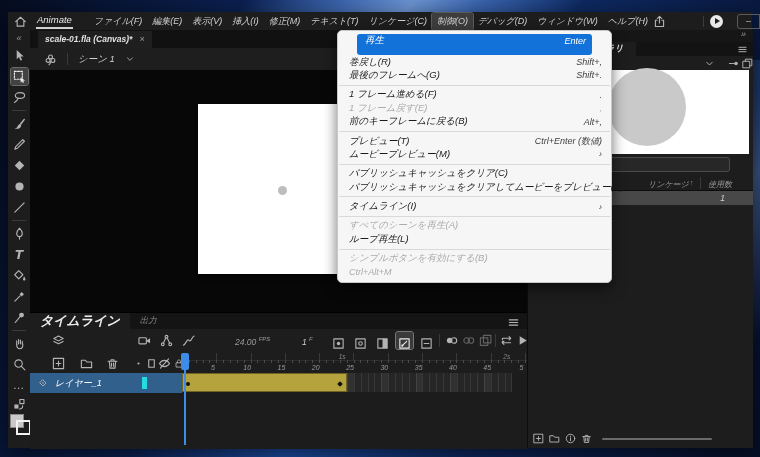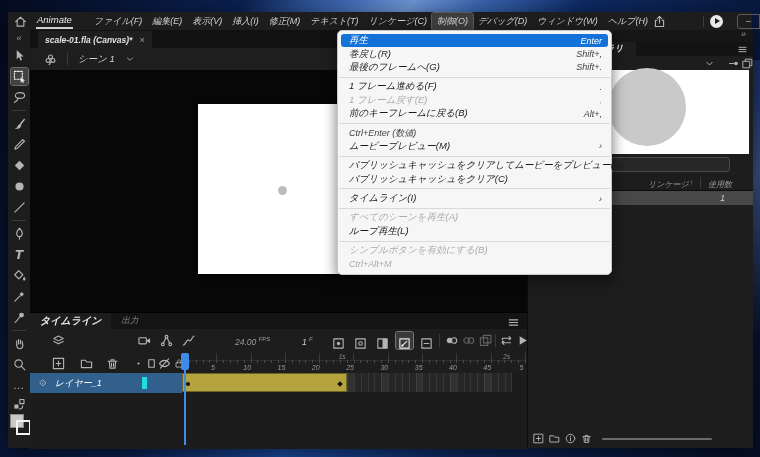--- a/index.html
+++ b/index.html
@@ -41,36 +41,36 @@
   #tools{display:flex;flex-direction:column;align-items:center;width:100%;}
   .tool{width:17px;height:17px;margin:2px 0;display:flex;align-items:center;justify-content:center;border-radius:2px;}
   .tool.sel{background:#424242;outline:1px solid #6a6a6a;}
   .tool.sel .icon{color:#ececec;}
   .tool-sep{width:14px;height:1px;background:#3a3a3a;margin:2px 0;}
   #swap-colors{margin-top:2px;}
   #fill-swatches{position:relative;width:18px;height:18px;margin-top:3px;}
   #fill-back{position:absolute;left:0;top:0;width:12px;height:12px;background:#c9c9c9;border:1px solid #888;}
   #fill-front{position:absolute;left:6px;top:6px;width:11px;height:11px;border:2px solid #f2f2f2;background:transparent;}
   
-  #doc-tabbar{position:absolute;left:22px;top:18px;width:497px;height:18px;background:#111;display:flex;align-items:flex-end;}
+  #doc-tabbar{position:absolute;left:22px;top:18px;width:497px;height:18px;background:#111;display:flex;align-items:center;}
   #doc-tab{height:17px;background:#1f1f1f;display:flex;align-items:center;padding:0 7px;margin-left:8px;}
   #doc-tab-label{font-size:8.5px;color:#e2e2e2;font-weight:bold;}
   #doc-tab-close{font-size:9px;color:#9a9a9a;margin-left:7px;}
   #editbar{position:absolute;left:22px;top:36px;width:497px;height:22px;background:#1e1e1e;border-bottom:1px solid #000;display:flex;align-items:center;}
   #scene-icon{margin-left:14px;}
   .eb-sep{width:1px;height:12px;background:#3a3a3a;margin:0 10px;}
   #scene-label{font-size:9.5px;color:#cfcfcf;}
   #scene-chevron{margin-left:10px;width:10px;height:10px;}
   #stage-area{position:absolute;left:22px;top:58px;width:497px;height:242px;background:#070707;}
   #stage{position:absolute;left:168px;top:34px;width:145px;height:170px;background:#fff;box-shadow:2px 2px 4px rgba(0,0,0,.6);}
   #stage-dot{position:absolute;left:80px;top:82px;width:9px;height:9px;border-radius:50%;background:#bdbdbd;}
   
   #timeline{position:absolute;left:22px;top:300px;width:497px;height:136px;background:#1c1c1c;border-top:1px solid #000;}
   #tl-tabs{position:absolute;left:0;top:0;width:100%;height:16px;background:#141414;display:flex;align-items:center;}
-  #tl-tab-active{height:16px;display:flex;align-items:center;background:#1d1d1d;padding:0 10px;font-size:10px;color:#ececec;font-weight:bold;}
+  #tl-tab-active{height:16px;display:flex;align-items:center;background:#1d1d1d;padding:0 10px;font-size:13px;color:#ececec;font-weight:bold;}
   #tl-tab-output{font-size:8.5px;color:#8a8a8a;padding:0 10px;}
   #tl-panel-menu{position:absolute;right:7px;top:3px;}
   #tl-controls{position:absolute;left:0;top:16px;width:100%;height:24px;background:#1d1d1d;border-bottom:1px solid #0c0c0c;}
   #tl-controls .icon{position:absolute;top:5px;}
   .fbtn{position:absolute;top:3px;width:17px;height:17px;display:flex;align-items:center;justify-content:center;border-radius:2px;}
   .fbtn.sel{background:#3a3a3a;outline:1px solid #777;}
   .fbtn.sel .icon{color:#eaeaea;}
   .fbtn .icon{position:static;}
   .vsep{position:absolute;top:5px;width:1px;height:13px;background:#3a3a3a;}
   #fps-display{position:absolute;left:205px;top:7px;font-size:8.5px;color:#9a9a9a;}
@@ -126,21 +126,21 @@
   #lib-item-usage{position:absolute;right:28px;top:2px;font-size:8.5px;color:#d2d2d2;}
   #lib-footer{position:absolute;left:0;bottom:2px;width:100%;height:15px;display:flex;align-items:center;}
   #lib-footer .icon{width:11px;height:11px;margin-left:5px;}
   #lib-hscroll{width:110px;height:2px;background:#6a6a6a;border-radius:1px;margin-left:10px;}
   
   #context-menu{position:absolute;left:329px;top:18px;width:273px;background:#f6f6f6;border:1px solid #c8c8c8;border-radius:5px;box-shadow:0 5px 14px rgba(0,0,0,.55);padding:3px 0;z-index:50;}
   .cm-item{display:flex;align-items:center;height:13.4px;padding:0 9px 0 11px;font-size:9.5px;color:#1c1c1c;}
   .cm-item .lbl{flex:1;white-space:nowrap;}
   .cm-item .sc{color:#3f3f3f;font-size:9px;white-space:nowrap;}
   .cm-item.disabled,.cm-item.disabled .sc{color:#ababab;}
-  .cm-item.highlight{background:#1272d9;border-radius:3px;margin:0 3px;padding:0 6px 0 8px;color:#fff;}
+  .cm-item.highlight{background:#1272d9;border-radius:3px;margin:0 19px;padding:0 6px 8px 8px;color:#fff;}
   .cm-item.highlight .sc{color:#fff;}
   .cm-sep{height:1px;background:#d9d9d9;margin:2.5px 1px;}
 </style>
 </head>
 <body>
 
 <div class="streak" id="streak1"></div>
 <div class="streak" id="streak2"></div>
 
 <div id="app-window">
@@ -649,33 +649,34 @@
       <div class="cm-item disabled">
         <span class="lbl">1 フレーム戻す(E)</span>
         <span class="sc">,</span>
       </div>
       <div class="cm-item">
         <span class="lbl">前のキーフレームに戻る(B)</span>
         <span class="sc">Alt+,</span>
       </div>
       <div class="cm-sep"></div>
       <div class="cm-item">
+        <span class="lbl">プレビュー(T)</span>
         <span class="sc">Ctrl+Enter (数値)</span>
       </div>
       <div class="cm-item">
         <span class="lbl">ムービープレビュー(M)</span>
         <span class="sc">›</span>
       </div>
       <div class="cm-sep"></div>
       <div class="cm-item">
+        <span class="lbl">パブリッシュキャッシュをクリア(C)</span>
+        <span class="sc"></span>
+      </div>
+      <div class="cm-item">
         <span class="lbl">パブリッシュキャッシュをクリアしてムービーをプレビュー(D)</span>
-        <span class="sc"></span>
-      </div>
-      <div class="cm-item">
-        <span class="lbl">パブリッシュキャッシュをクリア(C)</span>
         <span class="sc"></span>
       </div>
       <div class="cm-sep"></div>
       <div class="cm-item">
         <span class="lbl">タイムライン(I)</span>
         <span class="sc">›</span>
       </div>
       <div class="cm-sep"></div>
       <div class="cm-item disabled">
         <span class="lbl">すべてのシーンを再生(A)</span>

